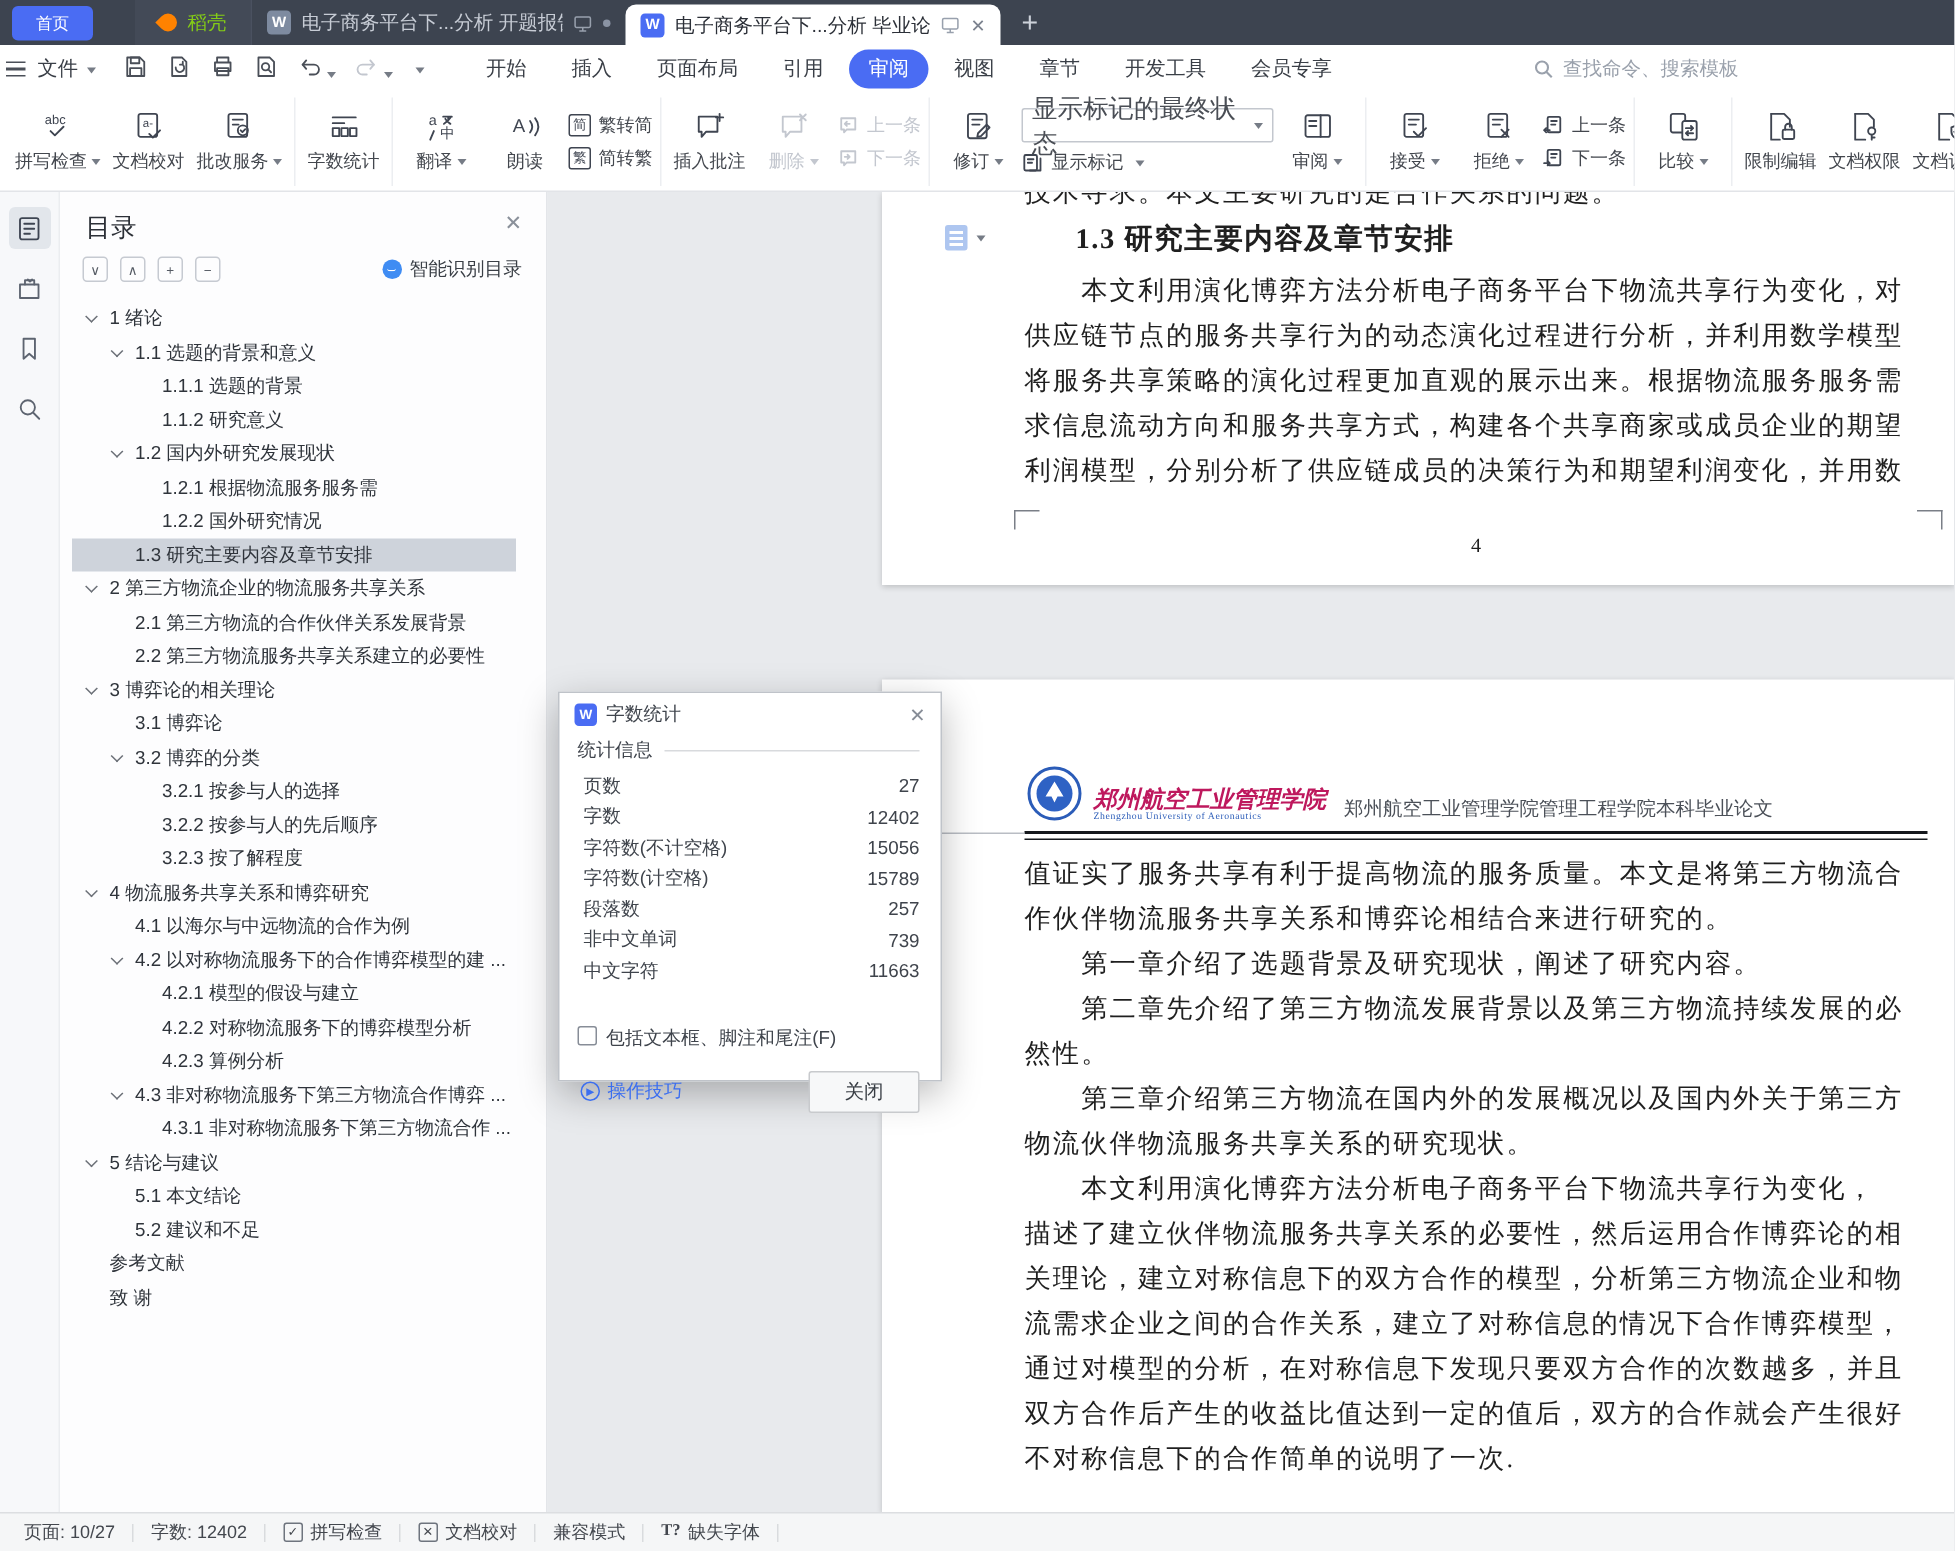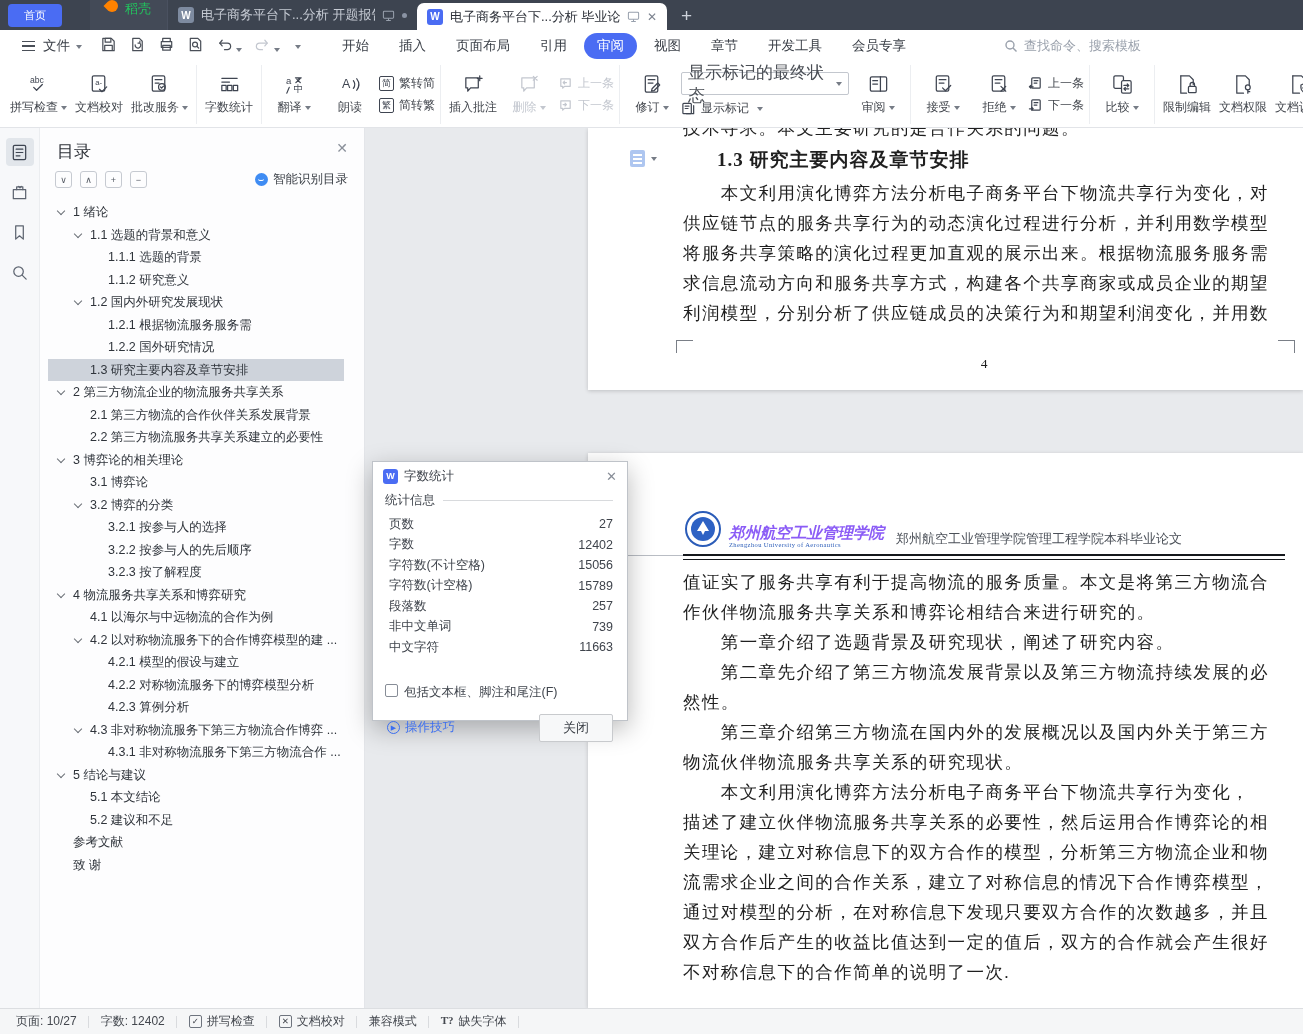--- a/index.html
+++ b/index.html
@@ -3,36 +3,36 @@
 <meta charset="utf-8">
 <style>
   *{margin:0;padding:0;box-sizing:border-box;}
   html,body{width:1303px;height:1034px;overflow:hidden;}
   body{font-family:"Liberation Sans",sans-serif;background:#e8eaed;position:relative;color:#3a3f47;}
 
   
   .tabbar{height:30px;background:#3d4450;display:flex;align-items:center;}
   .tab-home{margin:4px 6px 3px 8px;height:23px;padding:11px 16px;background:#4a6cf3;border-radius:4px;
     color:#fff;font-size:11px;display:flex;align-items:center;cursor:default;}
-  .tab-docer{height:100%;padding:0 16px;display:flex;align-items:flex-start;gap:7px;color:#22c55e;font-size:13px;background:#434a57;margin-left:22px;}
+  .tab-docer{height:100%;padding:0 16px;display:flex;align-items:center;gap:7px;color:#84cc16;font-size:13px;background:#434a57;margin-left:22px;}
   .docer-leaf{width:12px;height:12px;background:#ff8200;border-radius:0 55% 55% 55%;transform:rotate(-45deg);display:inline-block;}
   .tab-doc{height:100%;width:250px;padding:0 10px;display:flex;align-items:center;gap:7px;color:#c7ccd5;font-size:13px;border-left:1px solid #4a5160;}
   .tab-doc.active{background:#fff;color:#2c3038;border-radius:7px 7px 0 0;height:27px;margin-top:3px;border-left:none;}
   .wicon{width:16px;height:16px;border-radius:3px;background:#7e8ba0;color:#fff;font-size:10px;font-weight:bold;
     display:flex;align-items:center;justify-content:center;flex:none;}
   .wicon::before{content:"W";}
   .tab-doc.active .wicon{background:#4a6cf3;}
   .tab-title{white-space:nowrap;overflow:hidden;flex:1;}
   .mini-screen{flex:none;}
   .tab-dot{width:5px;height:5px;border-radius:50%;background:#8a93a3;flex:none;}
   .tab-x{color:#7c838f;font-size:12px;flex:none;}
   .tab-plus{color:#cdd2da;font-size:19px;margin-left:14px;line-height:1;}
 
   
-  .menubar{height:32px;background:#fff;display:flex;align-items:center;padding:0 22px;font-size:13.5px;}
+  .menubar{height:32px;background:#fff;display:flex;align-items:center;padding:0 4px;font-size:13.5px;}
   .hamb{display:flex;flex-direction:column;gap:3px;margin-right:8px;}
   .hamb i{width:13px;height:1.6px;background:#4a4f58;display:block;}
   .file-label{display:flex;align-items:center;gap:3px;}
   .qicons{display:flex;align-items:center;gap:12px;margin:0 14px 0 18px;}
   .qicons svg{width:17px;height:17px;stroke:#4a4f58;fill:none;stroke-width:1.3;stroke-linecap:round;stroke-linejoin:round;}
   .qicons .dis svg{stroke:#c3c7cf;}
   .menu-items{display:flex;align-items:center;gap:4px;margin-left:14px;}
   .menu-item{padding:4px 13px;border-radius:14px;cursor:default;white-space:nowrap;}
   .menu-item.selected{background:#4a6cf3;color:#fff;}
   .menu-search{margin-left:auto;display:flex;align-items:center;gap:6px;color:#9aa1ac;font-size:13px;margin-right:140px;}
@@ -101,21 +101,21 @@
   .margin-doc{width:15px;height:17px;background:#aec6f0;border-radius:2px;position:relative;}
   .margin-doc::after{content:"";position:absolute;left:3px;top:4px;width:9px;height:1.5px;background:#fff;box-shadow:0 4px 0 #fff,0 8px 0 #fff;}
   .corner{position:absolute;width:17px;height:13px;border-color:#7a7f87;}
   .corner.l{left:88px;top:212px;border-top:1px solid #7a7f87;border-left:1px solid #7a7f87;}
   .corner.r{left:690px;top:212px;border-top:1px solid #7a7f87;border-right:1px solid #7a7f87;}
   .pagenum{position:absolute;top:228px;left:95px;width:602px;text-align:center;font-size:13.5px;}
 
   .p2-header{margin-top:56px;display:flex;align-items:flex-end;}
   .emblem{width:40px;height:40px;flex:none;}
   .school-block{margin-left:6px;line-height:1.05;}
-  .school-cn{font-family:Liberation Mono, monospace;font-style:italic;font-weight:bold;font-size:15.5px;color:#8b5cf6;white-space:nowrap;}
+  .school-cn{font-family:Liberation Sans, sans-serif;font-style:italic;font-weight:bold;font-size:15.5px;color:#be185d;white-space:nowrap;}
   .school-en{font-size:6.5px;color:#2b5cb8;letter-spacing:.4px;white-space:nowrap;}
   .hdr-title{font-size:13px;color:#4b5058;margin-left:12px;padding-bottom:1px;white-space:nowrap;}
   .p2-rule{margin-top:5px;height:6px;border-top:2.5px solid #15181d;border-bottom:1px solid #15181d;position:relative;}
   .p2-rule::before{content:"";position:absolute;left:-95px;top:-1px;width:95px;height:1px;background:#b9bdc4;}
   .p2-lines{margin-top:7px;}
 
   
   .wc-dialog{position:absolute;left:372px;top:461px;width:256px;height:260px;background:#fff;border:1px solid #bfc3c9;
     box-shadow:0 8px 24px rgba(0,0,0,.28);z-index:40;font-size:12.5px;color:#3f444c;}
   .wc-title{height:28px;display:flex;align-items:center;padding:0 10px;gap:6px;}

